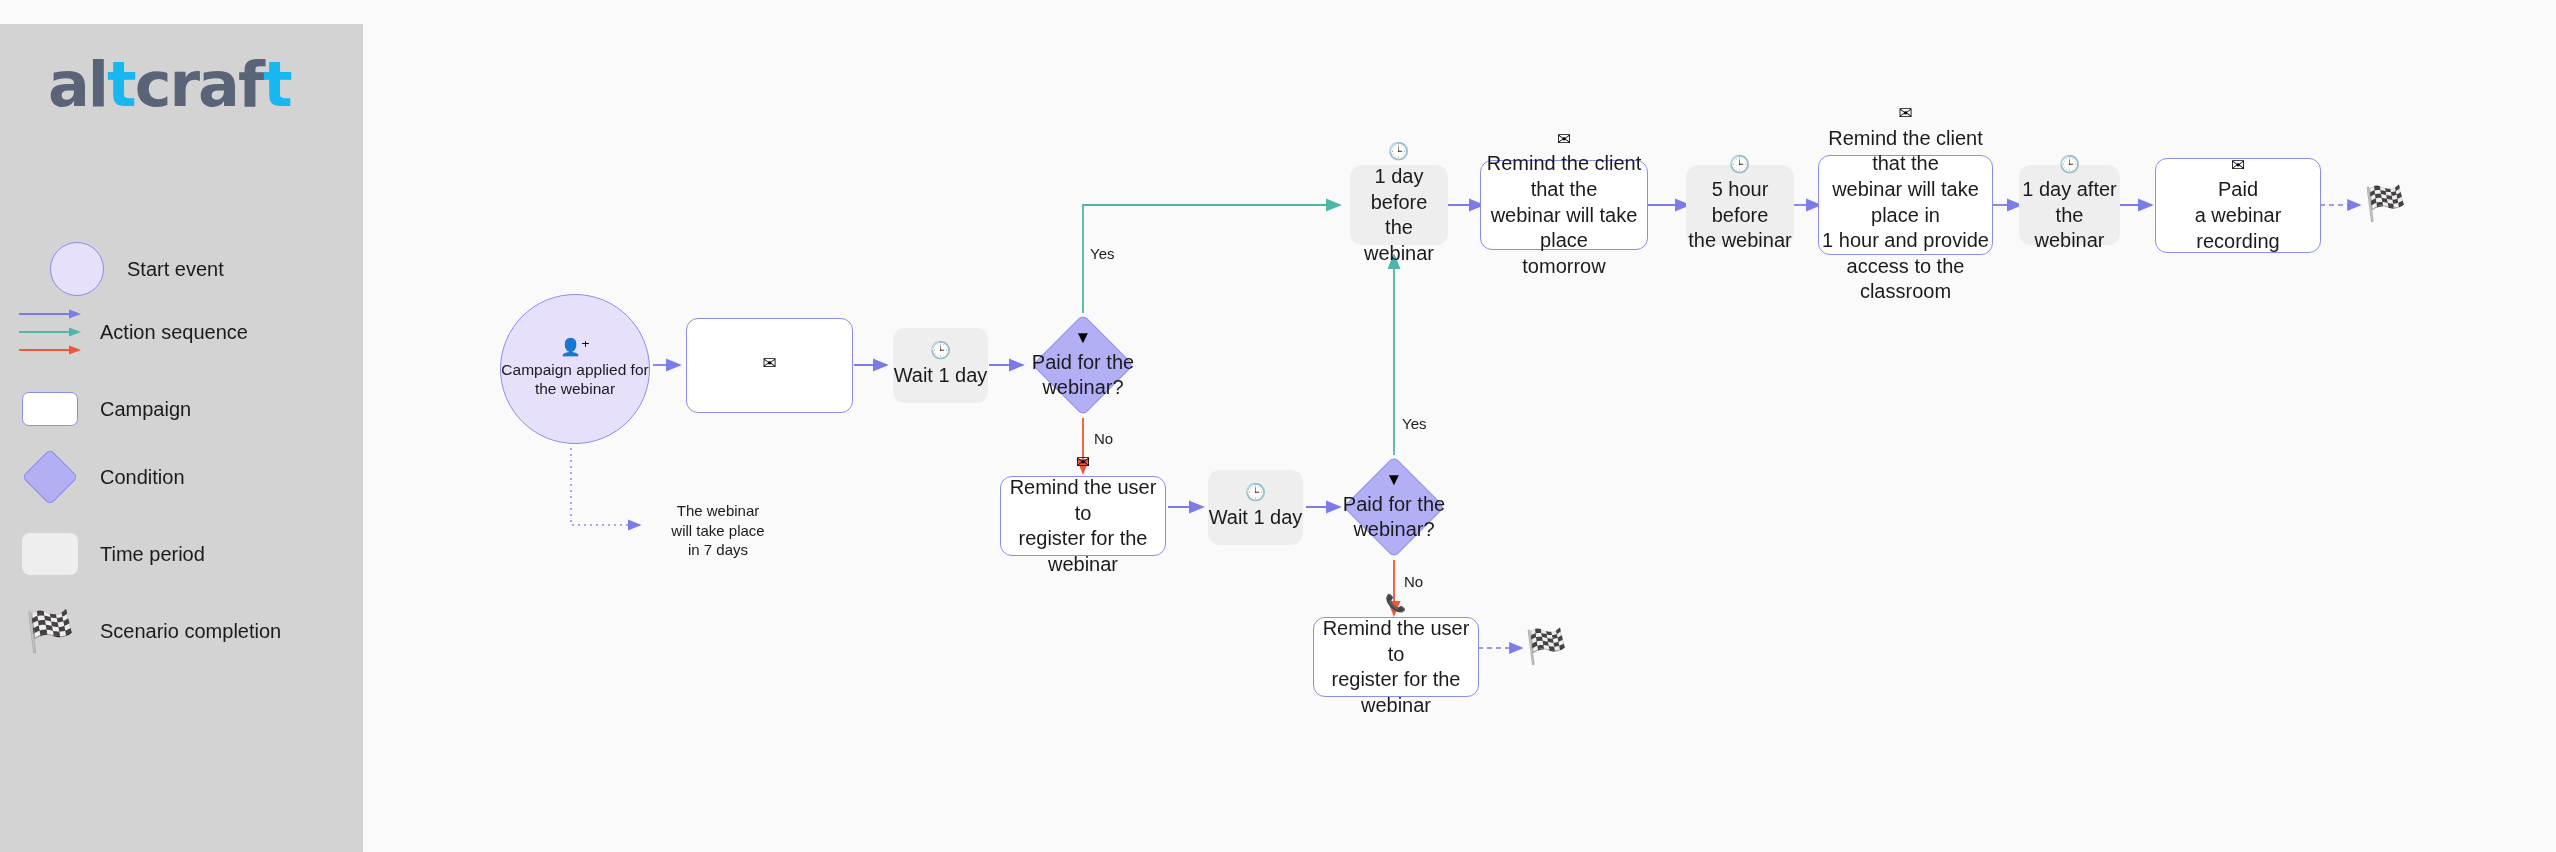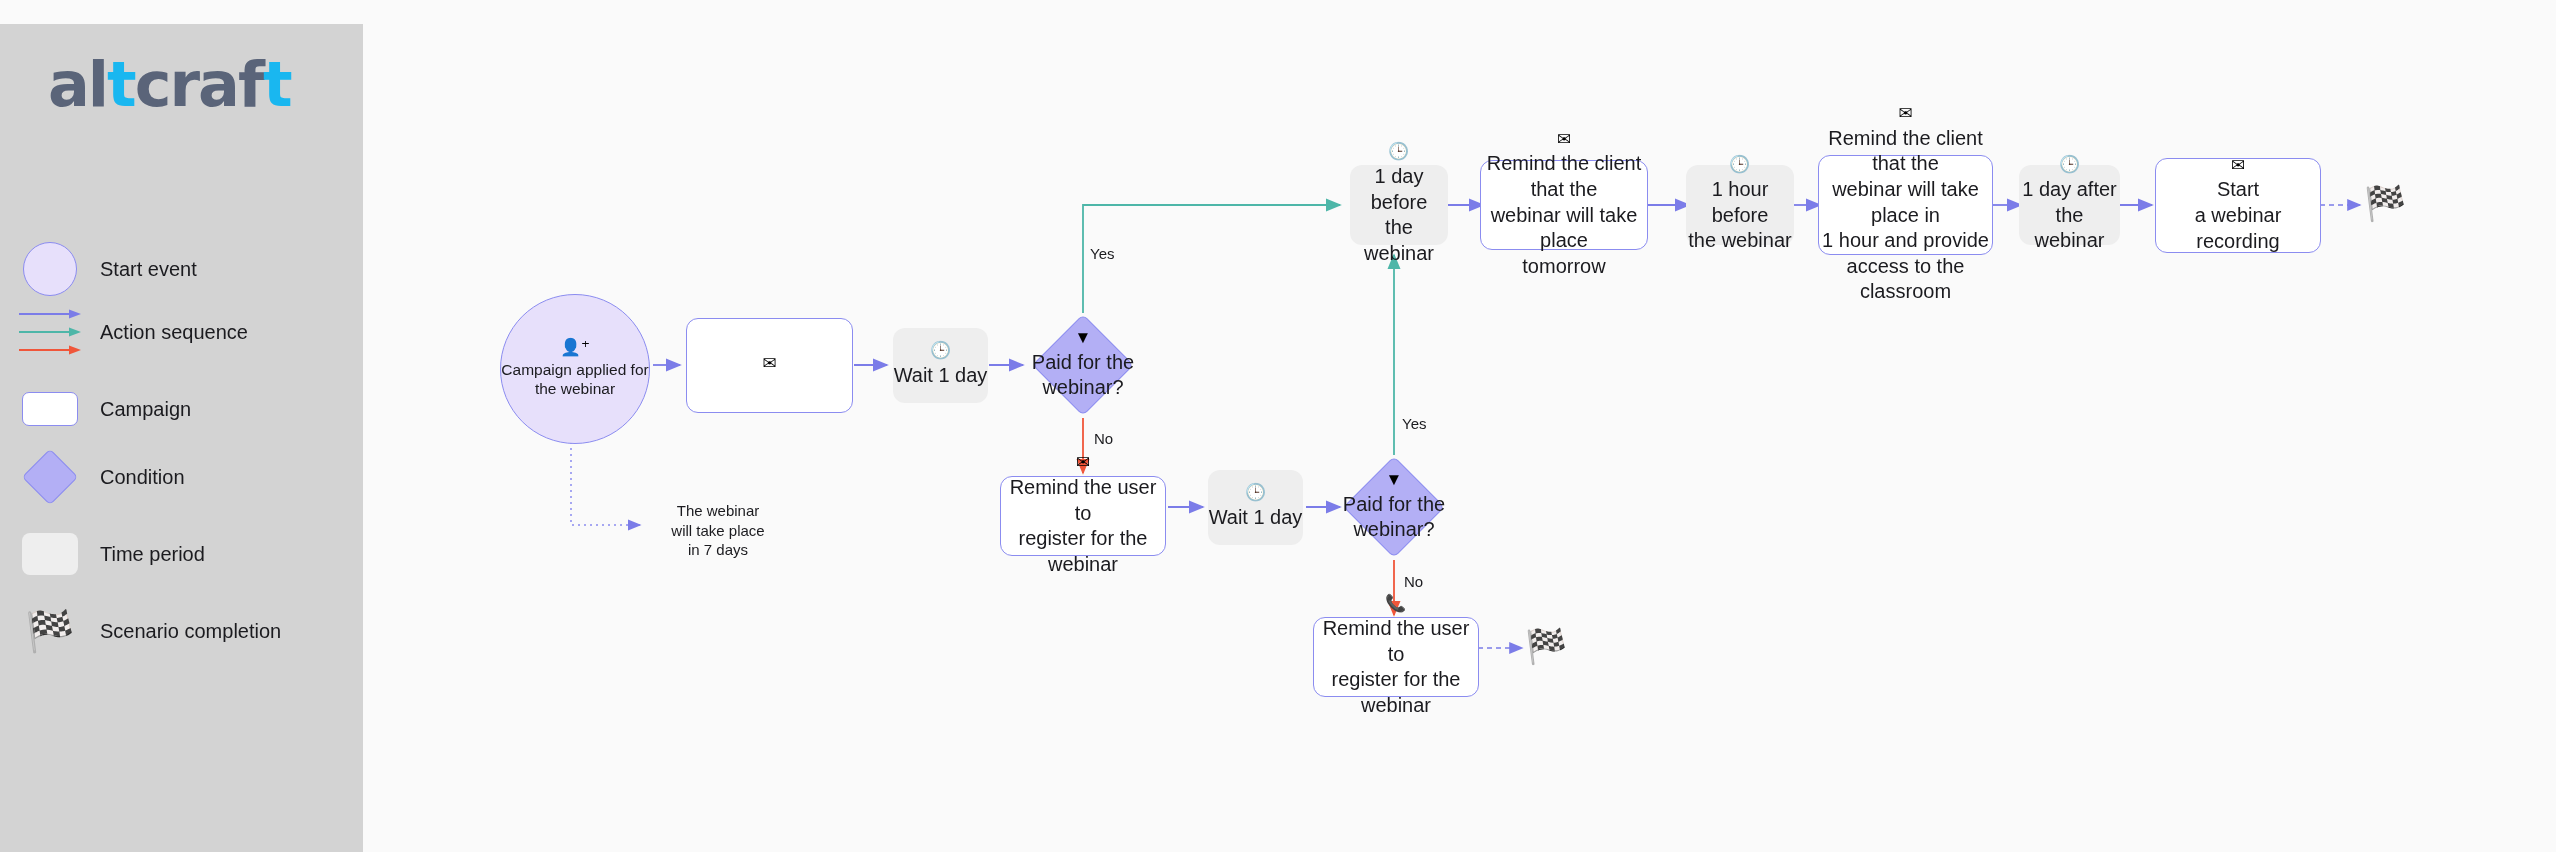--- a/index.html
+++ b/index.html
@@ -104,21 +104,21 @@
     text-align:center;white-space:pre-line;
   }
 </style>
 </head>
 <body>
 
 <div id="sidebar">
 
   <div id="logo"><span>al</span><span class="accent">t</span><span>craf</span><span class="accent">t</span></div>
 
-  <div class="legend-row" style="top:215px;">
+  <div class="legend-row" style="top:215px;padding-left:27px;">
     <div class="legend-icon">
         <div class="lg-circle"></div>
       </div>
     <div class="legend-label">Start event</div>
   </div>
 
   <div class="legend-row" style="top:278px;text-align:right;">
     <div class="legend-icon">
       <div class="lg-arrows">
         <svg width="62" height="10">
@@ -271,41 +271,41 @@
 
 <div class="node n-campaign" style="left:1480px;top:160px;width:168px;height:90px;">
   <div class="node-icon">✉</div>
   <div class="node-text">Remind the client that the
 webinar will take place
 tomorrow</div>
 </div>
 
 <div class="node n-time" style="left:1686px;top:165px;width:108px;height:80px;">
   <div class="node-icon">🕒</div>
-  <div class="node-text">1 hour before
+  <div class="node-text">5 hour before
 the webinar</div>
 </div>
 
 <div class="node n-campaign" style="left:1818px;top:155px;width:175px;height:100px;">
   <div class="node-icon">✉</div>
   <div class="node-text">Remind the client that the
 webinar will take place in
 1 hour and provide
 access to the classroom</div>
 </div>
 
 <div class="node n-time" style="left:2019px;top:165px;width:101px;height:80px;">
   <div class="node-icon">🕒</div>
   <div class="node-text">1 day after
 the webinar</div>
 </div>
 
 <div class="node n-campaign" style="left:2155px;top:158px;width:166px;height:95px;">
   <div class="node-icon">✉</div>
-  <div class="node-text">Start
+  <div class="node-text">Paid
 a webinar recording</div>
 </div>
 
 <div class="flag-node" style="left:2364px;top:186px;">🏁</div>
 
 <div class="flag-node" style="left:1525px;top:629px;">🏁</div>
 
 <div class="edge-label" style="left:1090px;top:245px;">Yes</div>
 <div class="edge-label" style="left:1094px;top:430px;">No</div>
 <div class="edge-label" style="left:1402px;top:415px;">Yes</div>

